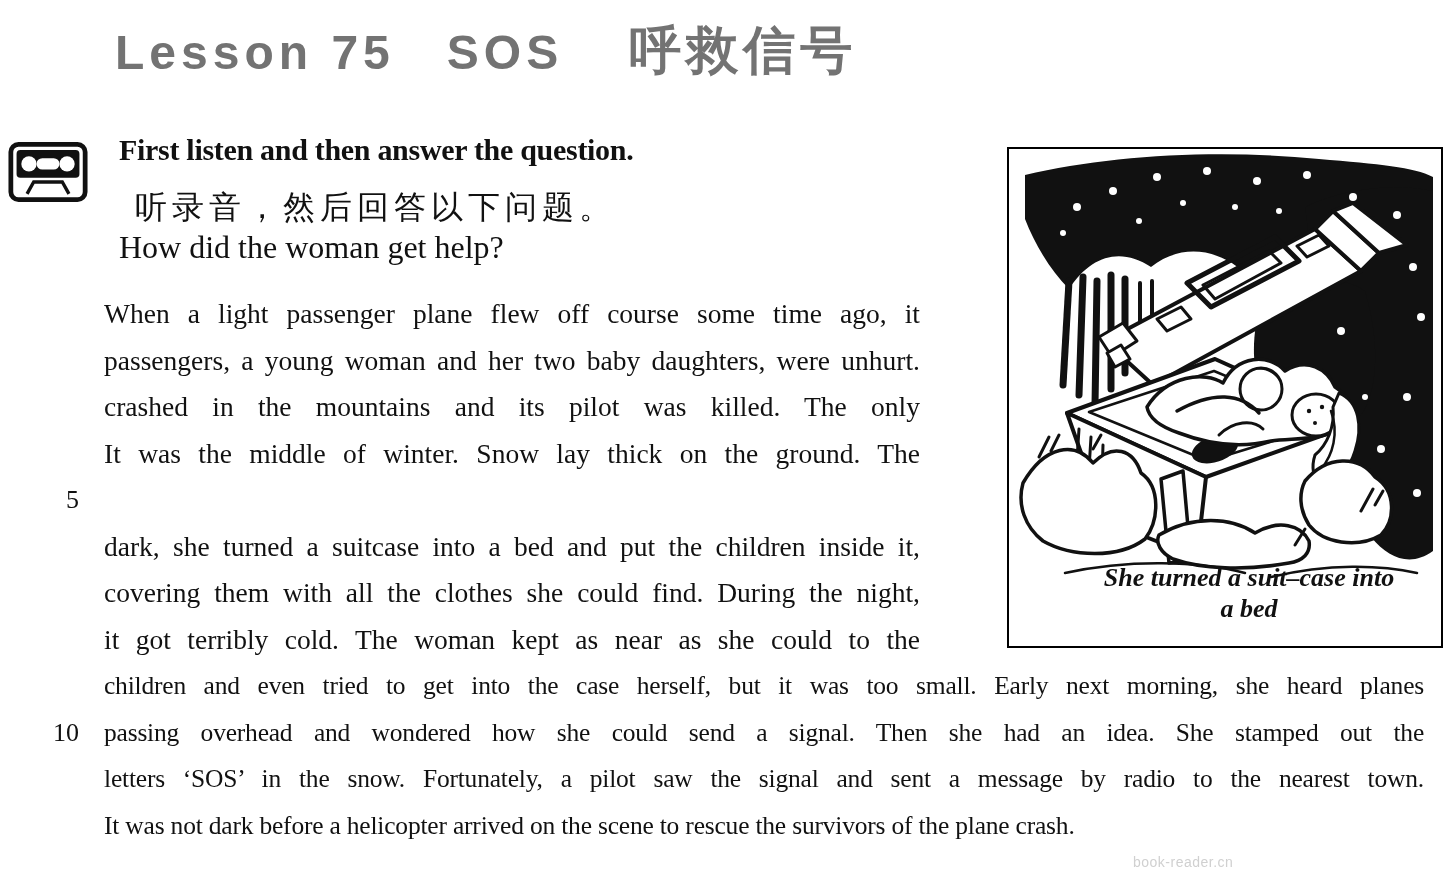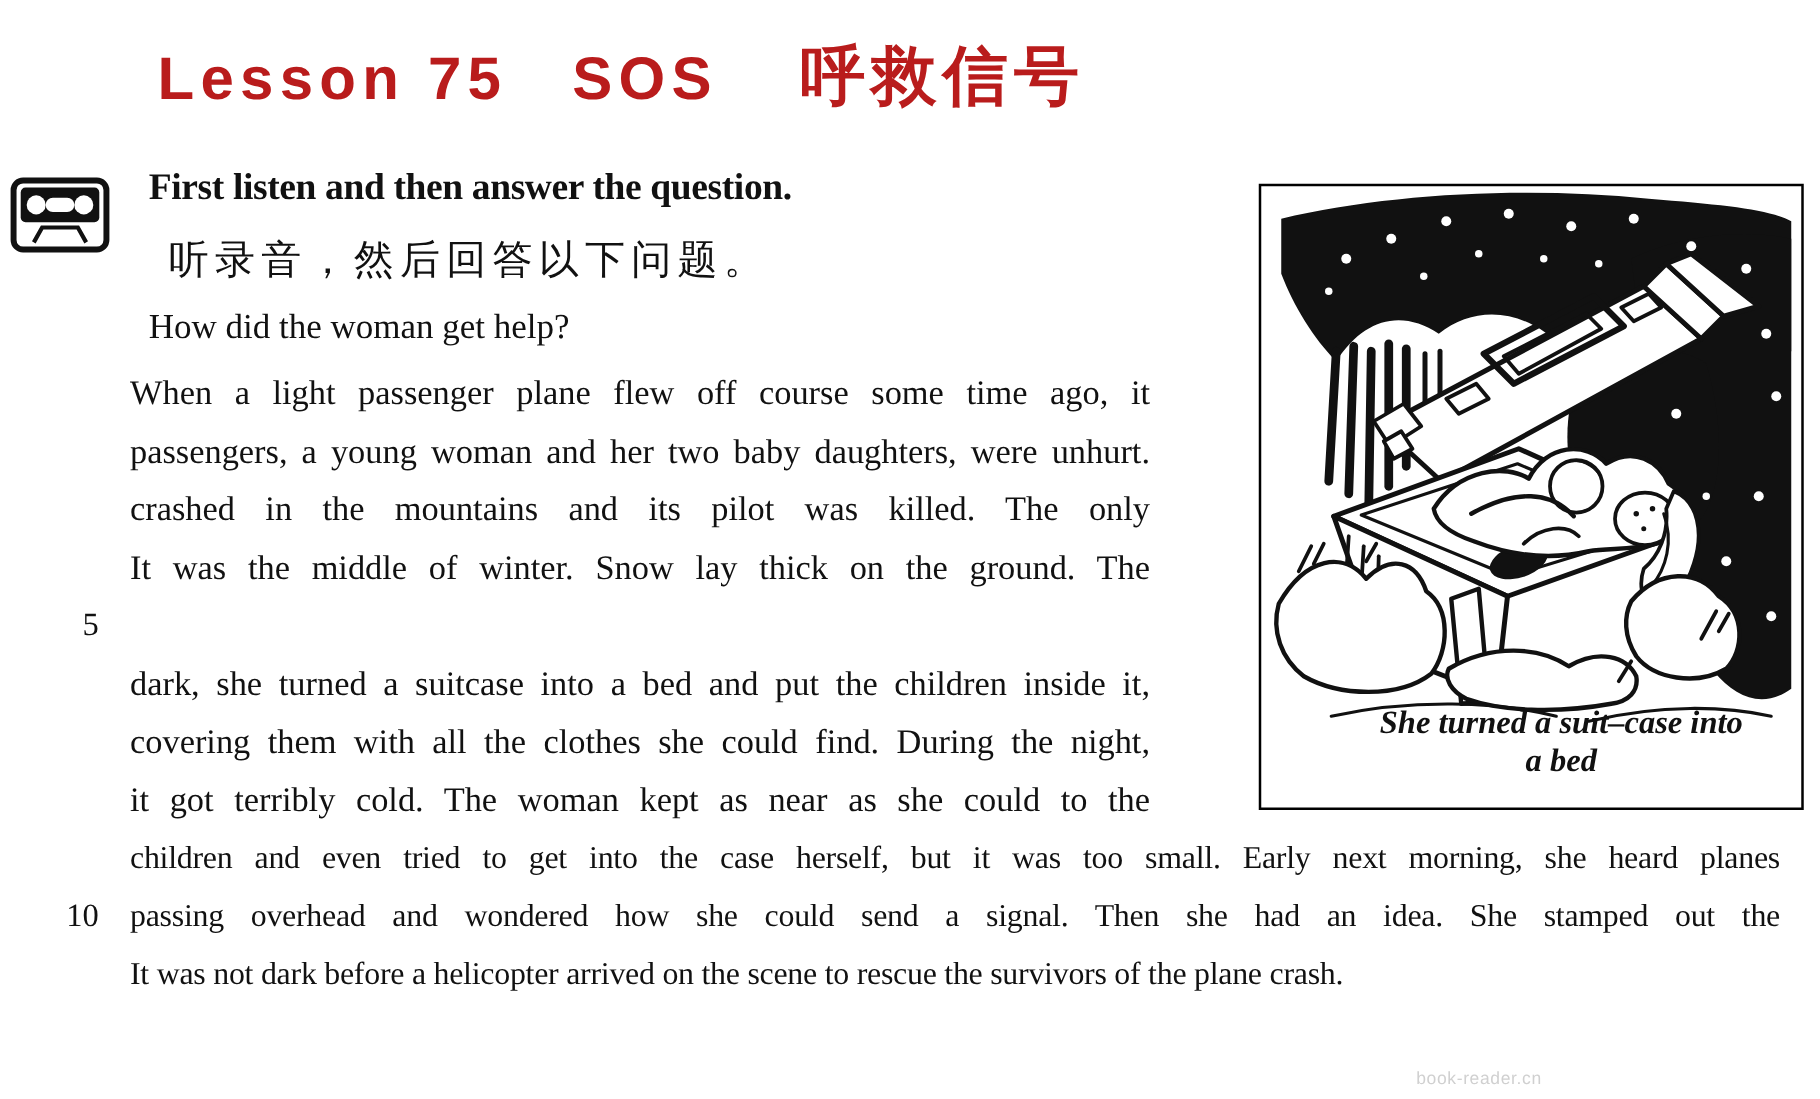--- a/index.html
+++ b/index.html
@@ -2,33 +2,33 @@
 <html><head>
 <meta charset="utf-8">
 <style>
   html,body{margin:0;padding:0;background:#fff;}
   .page{
     position:relative;width:1456px;height:879px;background:#ffffff;overflow:hidden;
     font-family:"Liberation Serif","DejaVu Serif",serif;color:#111;
   }
   
   .title{
-    position:absolute;left:114px;top:24px;margin:12px;white-space:nowrap;
+    position:absolute;left:114px;top:24px;margin:1px;white-space:nowrap;
     font-family:"Liberation Sans","DejaVu Sans",sans-serif;font-weight:bold;
-    font-size:48px;line-height:50px;letter-spacing:5px;color:#b91c1c;
+    font-size:48px;line-height:50px;letter-spacing:5px;color:#737373;
   }
   .title .t-sos{margin-left:52px;}
   .title .t-zh{margin-left:66px;font-size:52px;letter-spacing:5px;vertical-align:1px;}
   
   .cassette{position:absolute;left:8px;top:141px;width:80px;height:62px;}
   
   .instruction{position:absolute;left:119px;top:0;width:860px;}
   .instr-bold{position:absolute;left:0;top:133px;font-weight:bold;font-size:30px;letter-spacing:-0.3px;white-space:nowrap;}
   .instr-zh{position:absolute;left:16px;top:186px;font-size:32px;letter-spacing:5px;white-space:nowrap;}
-  .instr-q{position:absolute;left:0;top:246px;font-size:28px;white-space:nowrap;}
+  .instr-q{position:absolute;left:0;top:229px;font-size:32px;white-space:nowrap;}
   
   .figure{
     position:absolute;left:1007px;top:147px;width:432px;height:497px;
     border:2px solid #000;background:#fff;margin:0;
   }
   .figure svg{position:absolute;left:0;top:0;}
   .fig-caption{
     position:absolute;left:0;right:0;top:413px;text-align:center;
     font-style:italic;font-weight:bold;font-size:26px;line-height:31px;color:#111;padding-left:48px;
   }
@@ -187,18 +187,19 @@
       <div class="pline"><span>When a light passenger plane flew off course some time ago, it</span></div>
       <div class="pline"><span>passengers, a young woman and her two baby daughters, were unhurt.</span></div>
       <div class="pline"><span>crashed in the mountains and its pilot was killed. The only</span></div>
       <div class="pline"><span>It was the middle of winter. Snow lay thick on the ground. The</span></div>
       <div class="pline"><span class="lineno">5</span></div>
       <div class="pline"><span>dark, she turned a suitcase into a bed and put the children inside it,</span></div>
       <div class="pline"><span>covering them with all the clothes she could find. During the night,</span></div>
       <div class="pline"><span>it got terribly cold. The woman kept as near as she could to the</span></div>
       <div class="pline wide"><span>children and even tried to get into the case herself, but it was too small. Early next morning, she heard planes</span></div>
       <div class="pline wide"><span class="lineno">10</span><span>passing overhead and wondered how she could send a signal. Then she had an idea. She stamped out the</span></div>
+      <div class="pline wide"><span>letters ‘SOS’ in the snow. Fortunately, a pilot saw the signal and sent a message by radio to the nearest town.</span></div>
       <div class="pline wide nojust"><span>It was not dark before a helicopter arrived on the scene to rescue the survivors of the plane crash.</span></div>
     </div>
 
   <div class="watermark">book-reader.cn</div>
 
 </div>
 
 </body></html>

